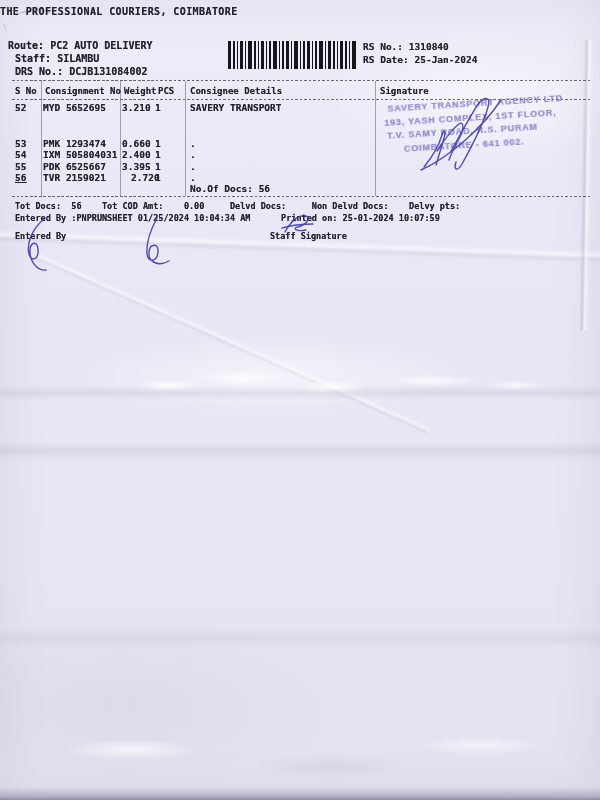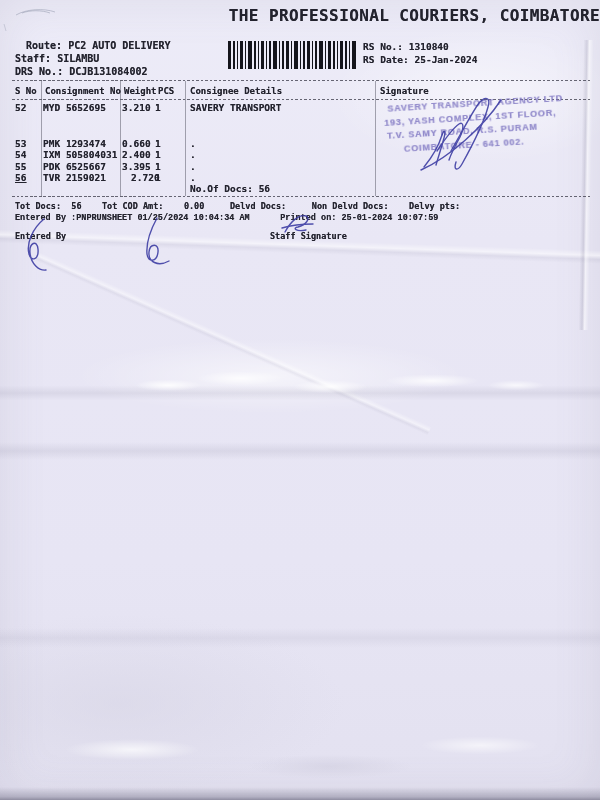--- a/index.html
+++ b/index.html
@@ -8,21 +8,21 @@
     font-family:"DejaVu Sans Mono",monospace;font-weight:bold;color:#23232e;
     background:
       radial-gradient(ellipse 260px 50px at 45% 47%, rgba(255,255,255,.55), rgba(255,255,255,0) 75%),
       radial-gradient(ellipse 200px 90px at 80% 12%, rgba(255,255,255,.5), rgba(255,255,255,0) 75%),
       radial-gradient(ellipse 300px 120px at 20% 88%, rgba(214,212,228,.55), rgba(214,212,228,0) 75%),
       linear-gradient(180deg,#edecf8 0%, #e9e7f5 30%, #e7e5f4 70%, #e3e1f0 100%);
     box-shadow: inset 0 0 48px rgba(118,116,145,.14);
   }
   .abs{position:absolute;}
   .print{white-space:pre;text-shadow:0 0 .5px rgba(35,35,46,.65);}
-  .t-title{font-size:16px;letter-spacing:.4px;width:100%;text-align:right;}
+  .t-title{font-size:10px;letter-spacing:.4px;width:100%;text-align:left;}
   .t-sub{font-size:10.5px;letter-spacing:.3px;width:100%;text-align:center;}
   .t-info{font-size:10px;}
   .t-rs{font-size:9.5px;}
   .t-th{font-size:9px;}
   .t-td{font-size:9.5px;}
   .t-small{font-size:8.5px;}
   .dash{height:1px;left:12px;width:578px;opacity:.78;
     background:repeating-linear-gradient(90deg,#3f3f4d 0 2.5px,transparent 2.5px 4.5px);}
   .vline{width:1px;background:#60606f;opacity:.55;}
   .stamp{
@@ -78,21 +78,21 @@
   <div class="abs crease crumple-bottom"></div>
   <div class="abs crease bottom-shadow"></div>
 
   <svg class="abs" style="left:0;top:0;" width="70" height="40">
     <path d="M16,15 C26,9 44,8 55,12 M22,13 C30,10 42,10 50,13" stroke="#a7abbd" stroke-width="1" fill="none" opacity="0.7"></path>
     <path d="M4,24 l2,7" stroke="#a7abbd" stroke-width="1" fill="none" opacity="0.5"></path>
   </svg>
 
   <div class="abs print t-title" style="top:6px;left:0;">THE PROFESSIONAL COURIERS, COIMBATORE</div>
 
-  <div class="abs print t-info" style="left:26px;top:40px;">Route: PC2 AUTO DELIVERY</div>
+  <div class="abs print t-info" style="left:8px;top:40px;">Route: PC2 AUTO DELIVERY</div>
   <div class="abs print t-info" style="left:15px;top:53px;">Staff: SILAMBU</div>
   <div class="abs print t-info" style="left:15px;top:66px;">DRS No.: DCJB131084002</div>
 
   <div class="abs print t-rs" style="left:363px;top:41px;">RS No.: 1310840</div>
   <div class="abs print t-rs" style="left:363px;top:54px;">RS Date: 25-Jan-2024</div>
 
   <svg class="abs" style="left:228px;top:41px;" width="128" height="28" viewBox="0 0 128 28">
     <g fill="#15151c">
       <rect x="0" width="3" height="28"></rect>
         <rect x="5" width="2" height="28"></rect>
@@ -181,21 +181,21 @@
   <div class="abs print t-td" style="left:190px;top:183px;">No.Of Docs: 56</div>
 
   <div class="abs stamp">
     <div class="l1">SAVERY TRANSPORT AGENCY LTD</div>
     <div class="l2">193, YASH COMPLEX, 1ST FLOOR,</div>
     <div class="l3">T.V. SAMY ROAD, R.S. PURAM</div>
     <div class="l4">COIMBATORE - 641 002.</div>
   </div>
 
   <div class="abs print t-small" style="left:15px;top:201px;">Tot Docs:  56    Tot COD Amt:    0.00     Delvd Docs:     Non Delvd Docs:    Delvy pts:</div>
-  <div class="abs print t-small" style="left:15px;top:213px;font-family:Liberation Mono, monospace;">Entered By :PNPRUNSHEET 01/25/2024 10:04:34 AM      Printed on: 25-01-2024 10:07:59</div>
+  <div class="abs print t-small" style="left:15px;top:213px;">Entered By :PNPRUNSHEET 01/25/2024 10:04:34 AM      Printed on: 25-01-2024 10:07:59</div>
   <div class="abs print t-small" style="left:15px;top:231px;">Entered By</div>
   <div class="abs print t-small" style="left:270px;top:231px;">Staff Signature</div>
 
   <svg class="abs" style="left:0;top:0;" width="600" height="800">
     <g stroke="#3a3aa2" stroke-width="1.4" fill="none" stroke-linecap="round" opacity="0.88">
       <path d="M424,167 C433,156 439,145 442,135 C444,129 446,130 444,138 C441,149 438,158 436,165"></path>
       <path d="M437,151 C445,139 453,128 459,124 C464,121 464,128 460,137 C455,146 451,154 449,160"></path>
       <path d="M451,151 C461,134 471,114 479,103 C485,96 491,97 488,107 C484,122 472,146 462,164 C458,171 453,171 456,162"></path>
       <path d="M501,100 C483,127 450,157 421,170"></path>
       <path d="M44,219 C33,228 26,243 29,254 C31,262 39,260 38,249 C37,239 29,243 30,253 C31,264 39,271 46,270"></path>

